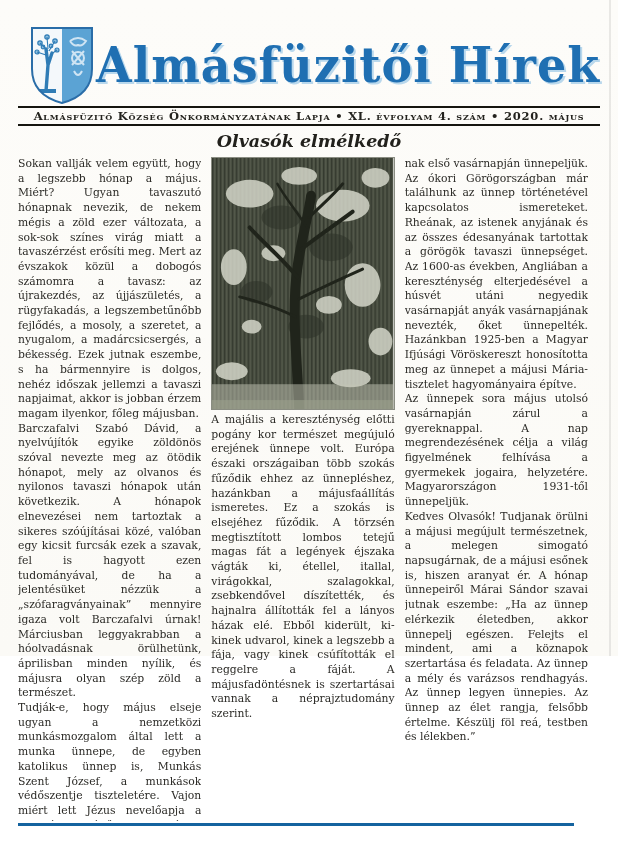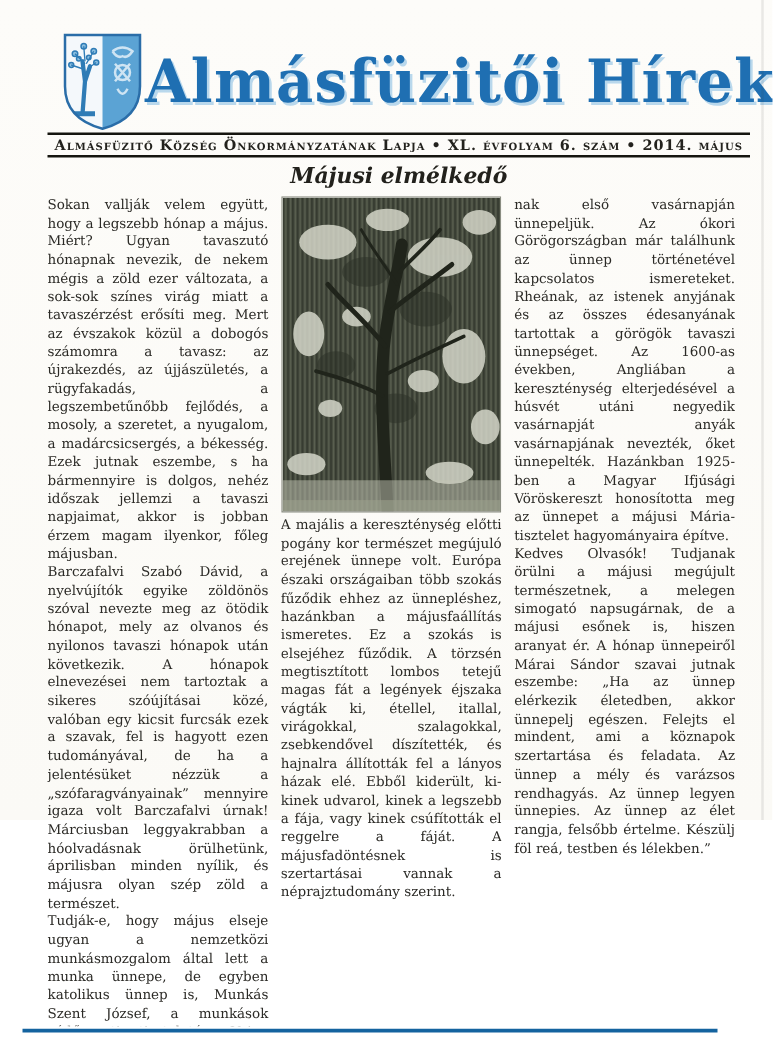--- a/index.html
+++ b/index.html
@@ -12,21 +12,20 @@
   body{
     background:#ffffff;
     font-family:"DejaVu Serif","Liberation Serif",serif;
     color:var(--ink);
     position:relative;
   }
   .page{
     position:relative;
     width:618px;height:656px;
     background:linear-gradient(180deg,#fdfcf9 0%,#fbfaf6 100%);
-    padding-left:20px;
   }
   
   .scan-edge-right{
     position:absolute;top:0;right:7px;width:2px;height:100%;
     background:rgba(60,60,60,0.10);
   }
   
   .masthead{
     display:flex;align-items:center;
     padding:26px 26px 0 28px;height:104px;
@@ -128,24 +127,24 @@
             <path d="M46 46 Q50 54 54 46"></path>
           </g>
         </g>
         <path d="M4 3 H64 V44 Q64 70 34 78 Q4 70 4 44 Z" fill="none" stroke="#2a6da8" stroke-width="2"></path>
       </svg>
     </div>
     <div class="np-title">Almásfüzitői Hírek</div>
   </div>
 
   <div class="rule top"></div>
-  <div class="subtitle-line">Almásfüzitő Község Önkormányzatának Lapja • XL. évfolyam 6. szám • 2014. május</div>
+  <div class="subtitle-line">Almásfüzitő Község Önkormányzatának Lapja • XL. évfolyam 4. szám • 2020. május</div>
   <div class="rule"></div>
 
-  <div class="article-title">Májusi elmélkedő</div>
+  <div class="article-title">Olvasók elmélkedő</div>
 
   <div class="columns">
 
     <div class="col">
 
     <p>Sokan vallják velem együtt, hogy a legszebb hónap a május. Miért? Ugyan tavaszutó hónapnak nevezik, de nekem mégis a zöld ezer változata, a sok-sok színes virág miatt a tavaszérzést erősíti meg. Mert az évszakok közül a dobogós számomra a tavasz: az újrakezdés, az újjászületés, a rügyfakadás, a legszembetűnőbb fejlődés, a mosoly, a szeretet, a nyugalom, a madárcsicsergés, a békesség. Ezek jutnak eszembe, s ha bármennyire is dolgos, nehéz időszak jellemzi a tavaszi napjaimat, akkor is jobban érzem magam ilyenkor, főleg májusban.</p>
         <p>Barczafalvi Szabó Dávid, a nyelvújítók egyike zöldönös szóval nevezte meg az ötödik hónapot, mely az olvanos és nyilonos tavaszi hónapok után következik. A hónapok elnevezései nem tartoztak a sikeres szóújításai közé, valóban egy kicsit furcsák ezek a szavak, fel is hagyott ezen tudományával, de ha a jelentésüket nézzük a „szófaragványainak” mennyire igaza volt Barczafalvi úrnak! Márciusban leggyakrabban a hóolvadásnak örülhetünk, áprilisban minden nyílik, és májusra olyan szép zöld a természet.</p>
         <p>Tudják-e, hogy május elseje ugyan a nemzetközi munkásmozgalom által lett a munka ünnepe, de egyben katolikus ünnep is, Munkás Szent József, a munkások védőszentje tiszteletére. Vajon miért lett Jézus nevelőapja a munkások védőszentje? József ácsmesterként dolgozott Názáretben. Ez a falu egy csendes, kevésbé mozgalmas helység volt akkoriban. Az ácsmester által készített eszközökre nem volt mindig piac, tehát</p>
       </div>
 
@@ -200,20 +199,21 @@
       <div>
 
           <p>A majális a kereszténység előtti pogány kor természet megújuló erejének ünnepe volt. Európa északi országaiban több szokás fűződik ehhez az ünnepléshez, hazánkban a májusfaállítás ismeretes. Ez a szokás is elsejéhez fűződik. A törzsén megtisztított lombos tetejű magas fát a legények éjszaka vágták ki, étellel, itallal, virágokkal, szalagokkal, zsebkendővel díszítették, és hajnalra állították fel a lányos házak elé. Ebből kiderült, ki-kinek udvarol, kinek a legszebb a fája, vagy kinek csúfították el reggelre a fáját. A májusfadöntésnek is szertartásai vannak a néprajztudomány szerint.</p>
         </div>
     </div>
 
     <div class="col">
       <div>
 
       <p>nak első vasárnapján ünnepeljük. Az ókori Görögországban már találhunk az ünnep történetével kapcsolatos ismereteket. Rheának, az istenek anyjának és az összes édesanyának tartottak a görögök tavaszi ünnepséget. Az 1600-as években, Angliában a kereszténység elterjedésével a húsvét utáni negyedik vasárnapját anyák vasárnapjának nevezték, őket ünnepelték. Hazánkban 1925-ben a Magyar Ifjúsági Vöröskereszt honosította meg az ünnepet a májusi Mária-tisztelet hagyományaira építve.</p>
+          <p>Az ünnepek sora május utolsó vasárnapján zárul a gyereknappal. A nap megrendezésének célja a világ figyelmének felhívása a gyermekek jogaira, helyzetére. Magyarországon 1931-től ünnepeljük.</p>
           <p>Kedves Olvasók! Tudjanak örülni a májusi megújult természetnek, a melegen simogató napsugárnak, de a májusi esőnek is, hiszen aranyat ér. A hónap ünnepeiről Márai Sándor szavai jutnak eszembe: „Ha az ünnep elérkezik életedben, akkor ünnepelj egészen. Felejts el mindent, ami a köznapok szertartása és feladata. Az ünnep a mély és varázsos rendhagyás. Az ünnep legyen ünnepies. Az ünnep az élet rangja, felsőbb értelme. Készülj föl reá, testben és lélekben.”</p>
         </div>
 
     </div>
 
   </div>
 
   <div class="bottom-rule"></div>
   <div class="scan-edge-right"></div>
 </div>

